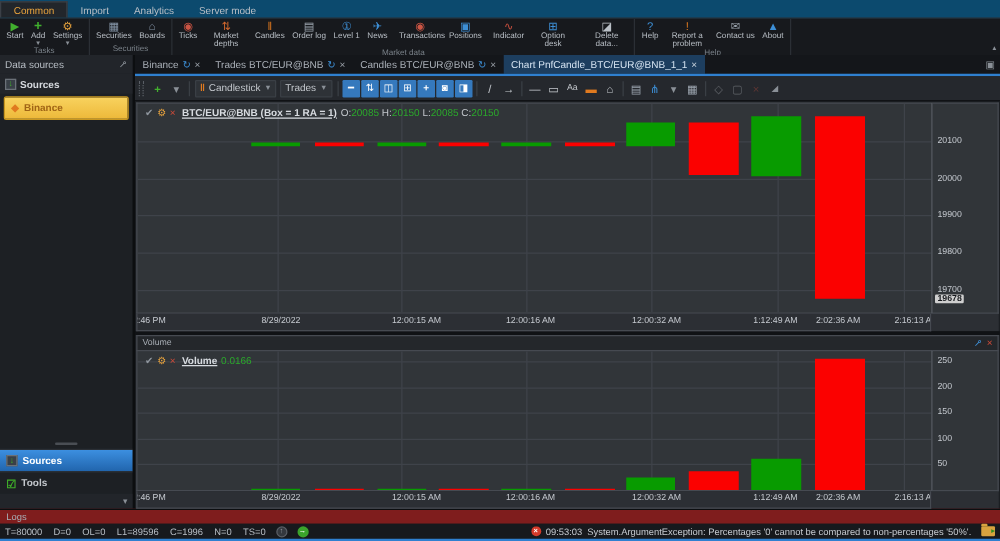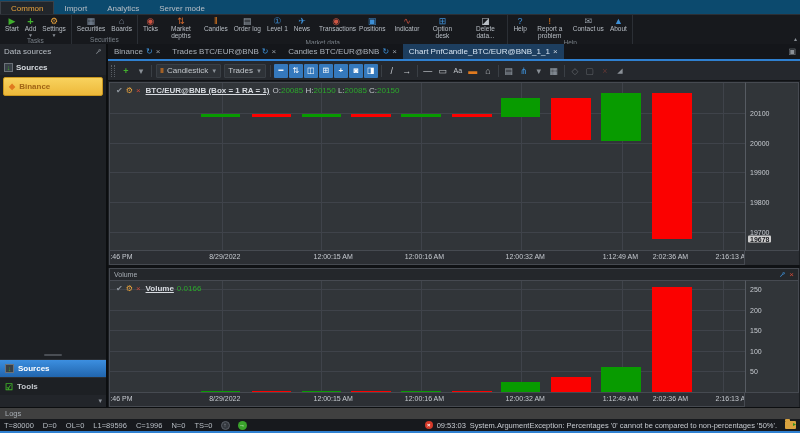--- a/index.html
+++ b/index.html
@@ -90,21 +90,21 @@
   .vbar.down{background:#fb0100;}
   
   .legend{position:absolute;top:3px;left:6px;display:flex;align-items:center;gap:3px;font-size:8px;z-index:3;white-space:nowrap;}
   .legend .chk{color:#8f969e;}
   .legend .gear{color:#e8a33d;}
   .legend .x{color:#cf4a38;}
   .legend .ttl{font-weight:bold;color:#d8dce1;text-decoration:underline;margin-left:2px;}
   .legend .li{color:#c3c7cc;}
   .legend .lv{color:#2ba82b;}
   
-  .logsbar{height:12px;flex:0 0 12px;display:flex;align-items:center;background:#404040;border-top:1px solid #0c0e10;padding:0 5px;font-size:7.5px;color:#a7adb4;}
+  .logsbar{height:12px;flex:0 0 12px;display:flex;align-items:center;background:#7f1d1d;border-top:1px solid #0c0e10;padding:0 5px;font-size:7.5px;color:#a7adb4;}
   .statusbar{height:12px;flex:0 0 12px;display:flex;align-items:center;background:#17191d;padding:0 4px;gap:8px;font-size:7.5px;color:#b9bfc6;}
   .counters{display:flex;gap:9px;}
   .circ{width:9px;height:9px;border-radius:50%;display:inline-flex;align-items:center;justify-content:center;font-size:6px;}
   .circ.gray{background:#34383e;border:1px solid #5a5f66;color:#9aa0a8;}
   .circ.green{background:#3ba32c;color:#fff;}
   .err{margin-left:auto;display:flex;align-items:center;gap:4px;color:#c6cad0;white-space:nowrap;overflow:hidden;}
   .errdot{width:8px;height:8px;border-radius:50%;background:#d43a2a;color:#fff;display:inline-flex;align-items:center;justify-content:center;font-size:6px;font-weight:bold;flex:0 0 8px;}
   .folder{width:11px;height:8px;background:#d8a23f;border-radius:1px;position:relative;flex:0 0 11px;}
   .folder:before{content:"";position:absolute;top:-2px;left:0;width:5px;height:2px;background:#d8a23f;border-radius:1px 1px 0 0;}
   .folder:after{content:"▸";position:absolute;right:0;top:-1px;font-size:6px;color:#2f8f1f;}

